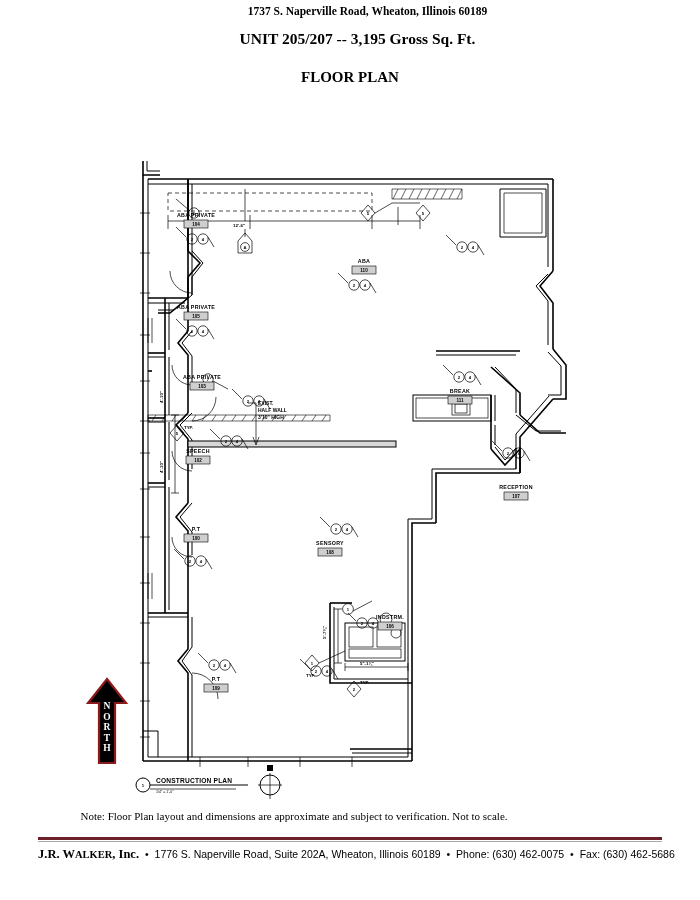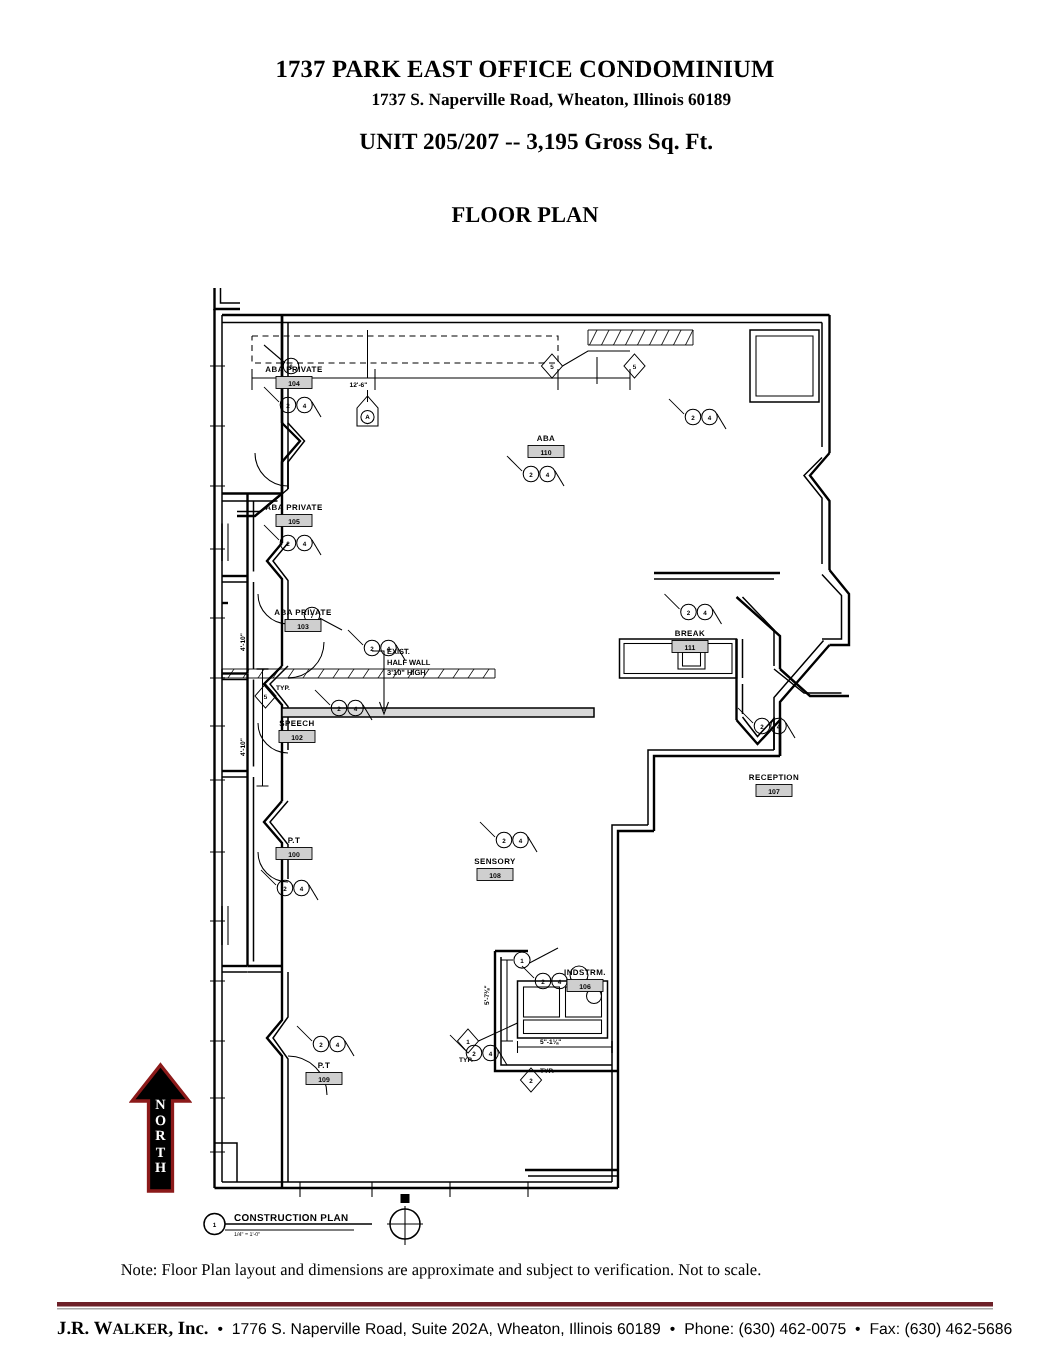--- a/index.html
+++ b/index.html
@@ -37,21 +37,21 @@
     font-family: "Liberation Serif", serif;
     font-weight: bold;
     font-size: 15.5px;
     margin-top: 13px;
     padding-left: 15px;
   }
   .hdr-plan {
     font-family: "Liberation Serif", serif;
     font-weight: bold;
     font-size: 15px;
-    margin-top: 32px;
+    margin-top: 21px;
   }
 
   
   #plan-wrap {
     position: absolute;
     left: 0; top: 148px;
     width: 700px; height: 648px;
   }
   #plan-svg { display: block; }
 
@@ -108,21 +108,20 @@
   }
   #footer .brand .sc { font-size: 10.5px; }
   #footer .sep { padding: 0 3px; }
 </style>
 </head>
 <body>
 
 <div id="page">
 
   <div class="hdr">
-    <div class="hdr-title">1737 PARK EAST OFFICE CONDOMINIUM</div>
     <div class="hdr-addr">1737 S. Naperville Road, Wheaton, Illinois 60189</div>
     <div class="hdr-unit">UNIT 205/207 -- 3,195 Gross Sq. Ft.</div>
     <div class="hdr-plan">FLOOR PLAN</div>
   </div>
 
   <div id="plan-wrap">
   <svg id="plan-svg" width="700" height="648" viewBox="0 0 700 648" xmlns="http://www.w3.org/2000/svg">
     <defs>
       <style type="text/css">
         .w  { fill:none; stroke:#000; stroke-width:1.6; }

